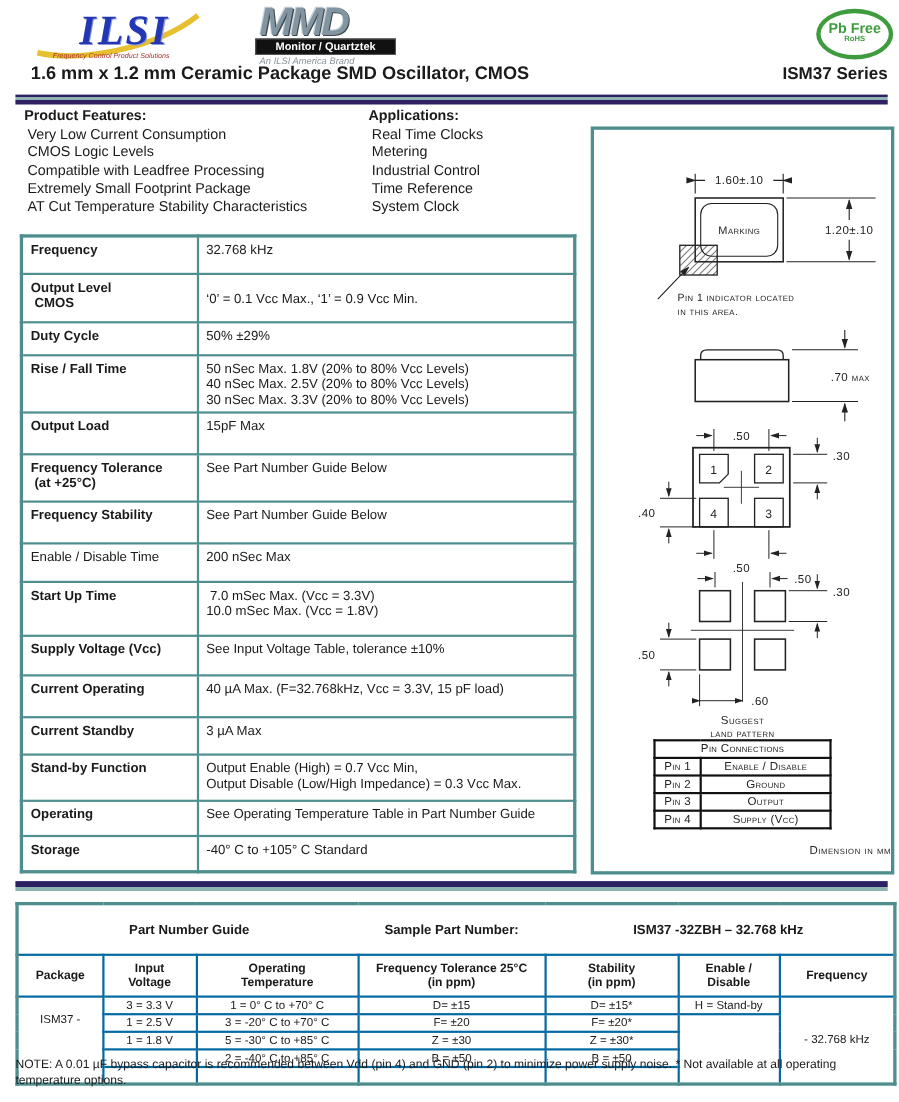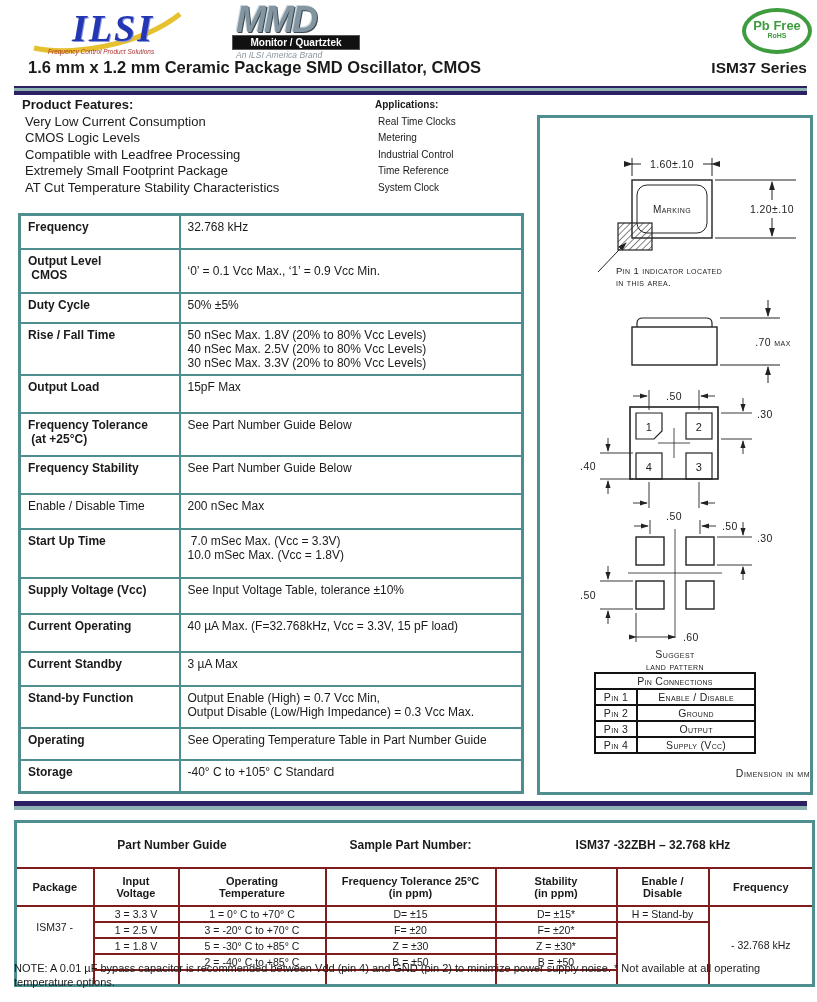--- a/index.html
+++ b/index.html
@@ -38,21 +38,21 @@
   .doc-title { font-size:16.5px; font-weight:bold; }
   .doc-series { font-size:15.5px; font-weight:bold;margin-left:32px; }
 
   .rule1 { position:absolute; left:14px; right:10px; top:86px; height:9px;
            background:linear-gradient(180deg,#2d2163 0 20%,#8fb3b3 20% 55%,#2d2163 55% 100%); }
   .rule2 { position:absolute; left:14px; right:10px; top:801px; height:9px;
            background:linear-gradient(180deg,#2d2163 0 55%,#8fb3b3 55% 100%); }
 
   
   .features { position:absolute; left:22px; top:97px; font-size:13px; line-height:16.5px; }
-  .applications { position:absolute; left:335px; top:97px; font-size:10px; line-height:16.5px;margin-left:40px; }
+  .applications { position:absolute; left:335px; top:97px; font-size:13px; line-height:16.5px; }
   .sec-head { font-weight:bold; }
   .plist { list-style:none; }
   .plist li { padding-left:3px; }
 
   
   table.spec { position:absolute; left:18px; top:213px; width:506px;
                border-collapse:collapse; font-size:12px; }
   table.spec td { border:2px solid #4e8e8e; vertical-align:top; padding:4px 7px;
                   white-space:pre-line; }
   table.spec { border:3px solid #4e8e8e; }
@@ -68,21 +68,21 @@
   table.pins { margin:2px auto 0; border-collapse:collapse; font-variant:small-caps;
                font-size:10.5px; letter-spacing:0.3px; color:#222; }
   table.pins th, table.pins td { border:2px solid #111; padding:1px 8px; text-align:center; }
   table.pins th { font-weight:normal; }
   .dim-note { text-align:right; font-variant:small-caps; font-size:10.5px;
               letter-spacing:0.5px; color:#222; margin-top:13px; }
 
   
   table.pn { position:absolute; left:14px; top:820px; width:799px; border-collapse:collapse;
              font-size:10.5px; border:3px solid #4e8e8e; table-layout:fixed; }
-  table.pn td, table.pn th { border:2px solid #7f1d1d; text-align:center; padding:1px 2px;
+  table.pn td, table.pn th { border:2px solid #0369a1; text-align:center; padding:1px 2px;
                              white-space:pre-line; }
   .pn-top-cell { padding:3px 0 !important; }
   .pn-top { display:flex; align-items:baseline; font-size:12px; font-weight:bold; }
   .pn-top .t1 { width:39%; text-align:center; }
   .pn-top .t2 { width:21%; text-align:center; }
   .pn-top .t3 { flex:1; text-align:center; }
   table.pn th { font-size:11px; font-weight:bold; vertical-align:middle; height:38px; }
   table.pn td.body { height:15px; }
   td.pkg { vertical-align:top !important; padding-top:14px !important; }
   td.freqcol { vertical-align:middle !important; }
@@ -148,21 +148,21 @@
           <td class="sl">Frequency</td>
           <td>32.768 kHz</td>
         </tr>
     <tr style="height:44px">
           <td class="sl">Output Level
 &nbsp;CMOS</td>
           <td style="vertical-align:middle">‘0’ = 0.1 Vcc Max., ‘1’ = 0.9 Vcc Min.</td>
         </tr>
     <tr style="height:30px">
           <td class="sl">Duty Cycle</td>
-          <td>50% ±5%</td>
+          <td>50% ±29%</td>
         </tr>
     <tr style="height:52px">
           <td class="sl">Rise / Fall Time</td>
           <td>50 nSec Max. 1.8V (20% to 80% Vcc Levels)
 40 nSec Max. 2.5V (20% to 80% Vcc Levels)
 30 nSec Max. 3.3V (20% to 80% Vcc Levels)</td>
         </tr>
     <tr style="height:38px">
           <td class="sl">Output Load</td>
           <td>15pF Max</td>

